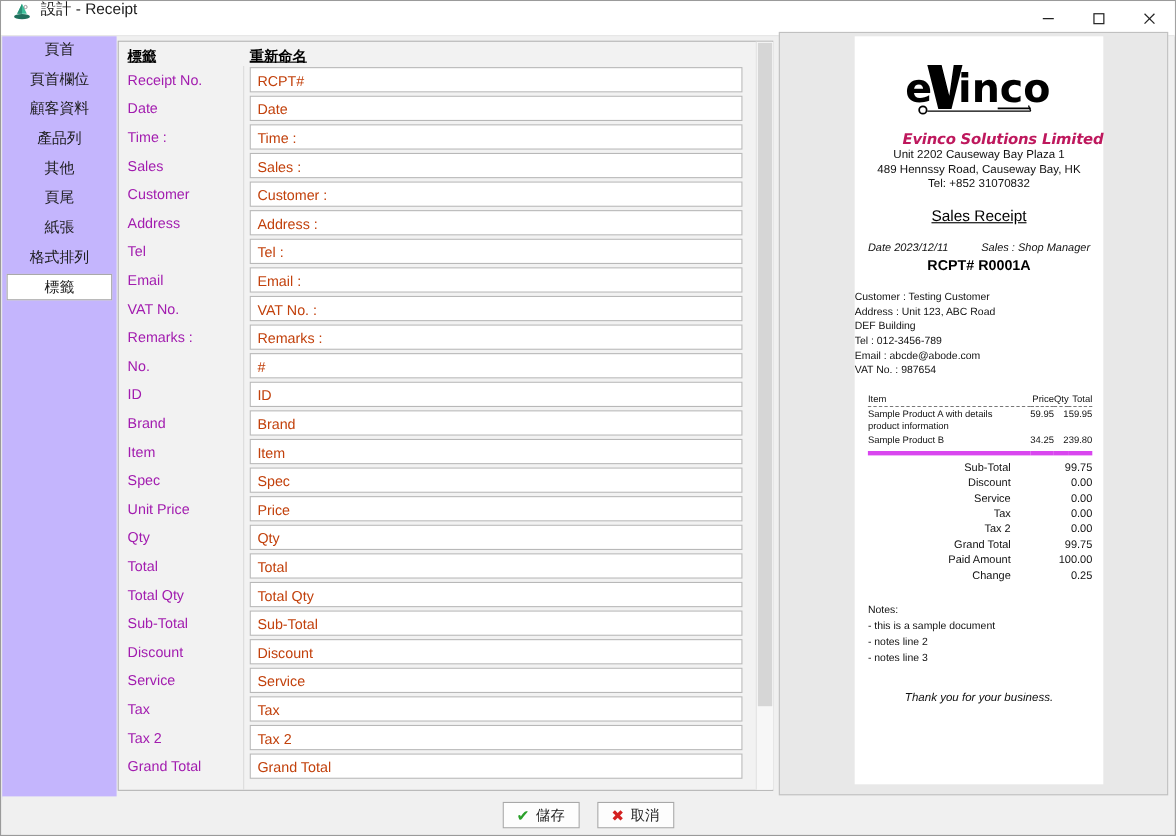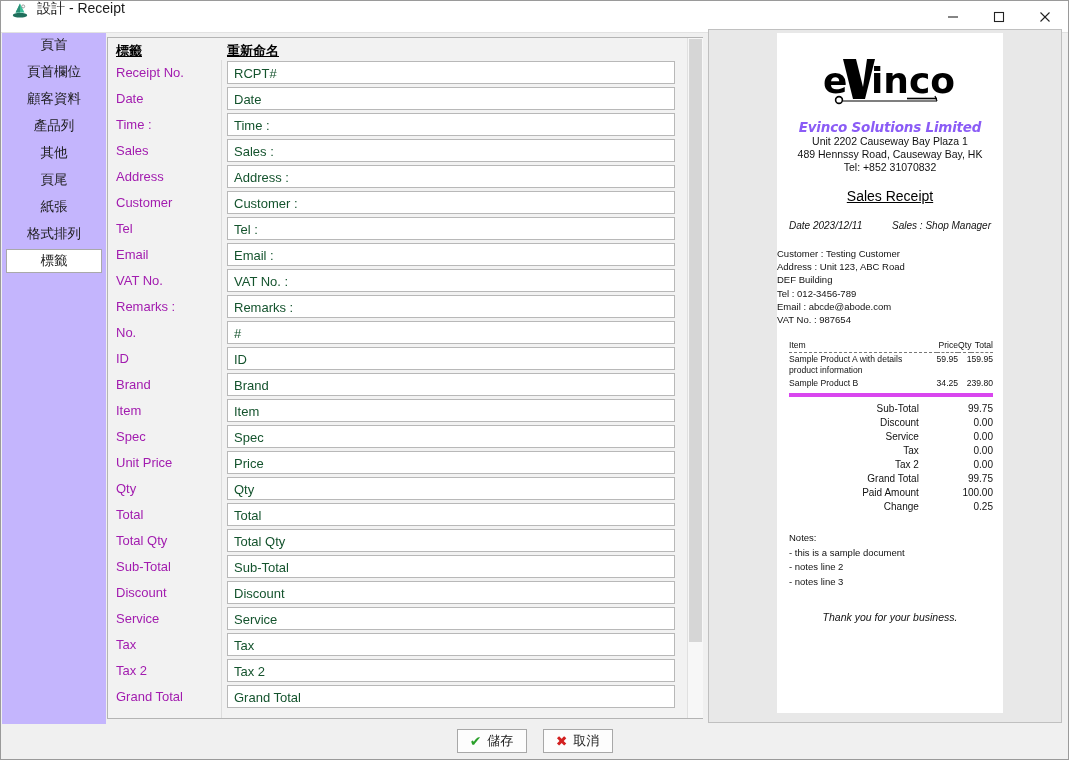--- a/index.html
+++ b/index.html
@@ -30,36 +30,36 @@
   #form-panel{position:absolute;left:106px;top:36px;width:596px;height:682px;
               background:#f2f2f2;border:1px solid #b4b4b4;box-sizing:border-box;overflow:hidden;}
   #form-head{position:absolute;left:0;top:0;width:100%;height:22px;}
   .col-head{position:absolute;top:4px;font-size:13px;color:#000;text-decoration:underline;font-weight:600;}
   #head-label{left:8px;}
   #head-rename{left:119px;}
   #rows{position:absolute;left:0;top:22px;width:100%;}
   .frow{position:relative;height:26px;}
   .frow .lbl{position:absolute;left:8px;top:5px;font-size:13px;color:#a21caf;white-space:nowrap;}
   .frow .inp{position:absolute;left:119px;top:1px;width:448px;height:23px;box-sizing:border-box;
-             background:#ffffff;border:1px solid #b8b8b8;font-size:13px;color:#14532d;
+             background:#ffffff;border:1px solid #b8b8b8;font-size:13px;color:#c2410c;
              padding:2px 0 0 6px;line-height:19px;white-space:nowrap;overflow:hidden;}
   
   #vsep{position:absolute;left:113px;top:22px;width:1px;height:660px;background:#dcdcdc;}
 
   
   #scrollbar{position:absolute;left:686px;top:37px;width:15px;height:680px;background:#f7f7f7;border-left:1px solid #e0e0e0;}
   #scrollthumb{position:absolute;left:1px;top:1px;width:13px;height:603px;background:#d6d6d6;}
 
   
   #preview{position:absolute;left:707px;top:28px;width:354px;height:694px;
            background:#e8e8e8;border:1px solid #c0c0c0;box-sizing:border-box;}
   #page{position:absolute;left:68px;top:3px;width:226px;height:680px;background:#ffffff;}
   #logo{position:relative;height:60px;margin-top:20px;}
   #logo svg{display:block;margin:0 auto;}
-  #company{font-size:13.5px;font-weight:bold;font-style:italic;text-align:center;margin-top:6px;color:#8b5cf6;
+  #company{font-size:13.5px;font-weight:bold;font-style:italic;text-align:right;margin-top:6px;color:#be185d;
            font-family:"DejaVu Sans",sans-serif;letter-spacing:-0.2px;}
   .addr{font-size:10.5px;text-align:center;color:#111;line-height:13px;}
   #doctype{font-size:14px;text-align:center;margin-top:14px;text-decoration:underline;color:#000;}
   #meta-row{display:flex;justify-content:space-between;font-size:10px;font-style:italic;color:#111;margin-top:16px;padding:0 12px;}
   #rcpt{font-size:13px;font-weight:bold;text-align:center;margin-top:2px;color:#000;}
   #cust{margin-top:16px;font-size:9.5px;line-height:13.2px;color:#111;}
   #items{margin-top:14px;padding:0 10px 0 12px;}
   table.it{width:100%;border-collapse:collapse;font-size:8.6px;color:#111;}
   table.it th{font-weight:normal;padding:0 0 2px 0;text-align:right;border-bottom:1px dashed #777;}
   table.it th.l{text-align:left;}
@@ -163,26 +163,26 @@
         </div>
         <div class="frow">
           <span class="lbl">Time :</span>
           <div class="inp">Time :</div>
         </div>
         <div class="frow">
           <span class="lbl">Sales</span>
           <div class="inp">Sales :</div>
         </div>
         <div class="frow">
+          <span class="lbl">Customer</span>
+          <div class="inp">Customer :</div>
+        </div>
+        <div class="frow">
           <span class="lbl">Address</span>
           <div class="inp">Address :</div>
-        </div>
-        <div class="frow">
-          <span class="lbl">Customer</span>
-          <div class="inp">Customer :</div>
         </div>
         <div class="frow">
           <span class="lbl">Tel</span>
           <div class="inp">Tel :</div>
         </div>
         <div class="frow">
           <span class="lbl">Email</span>
           <div class="inp">Email :</div>
         </div>
         <div class="frow">
@@ -280,20 +280,21 @@
           <div class="addr">Unit 2202 Causeway Bay Plaza 1</div>
           <div class="addr">489 Hennssy Road, Causeway Bay, HK</div>
           <div class="addr">Tel: +852 31070832</div>
         </div>
       <div id="doctype">Sales Receipt</div>
 
       <div id="meta-row">
         <span>Date 2023/12/11</span>
         <span>Sales : Shop Manager</span>
       </div>
+      <div id="rcpt">RCPT# R0001A</div>
 
       <div id="cust">
           <div>Customer : Testing Customer</div>
           <div>Address : Unit 123, ABC Road</div>
           <div>DEF Building</div>
           <div>Tel : 012-3456-789</div>
           <div>Email : abcde@abode.com</div>
           <div>VAT No. : 987654</div>
         </div>
 

